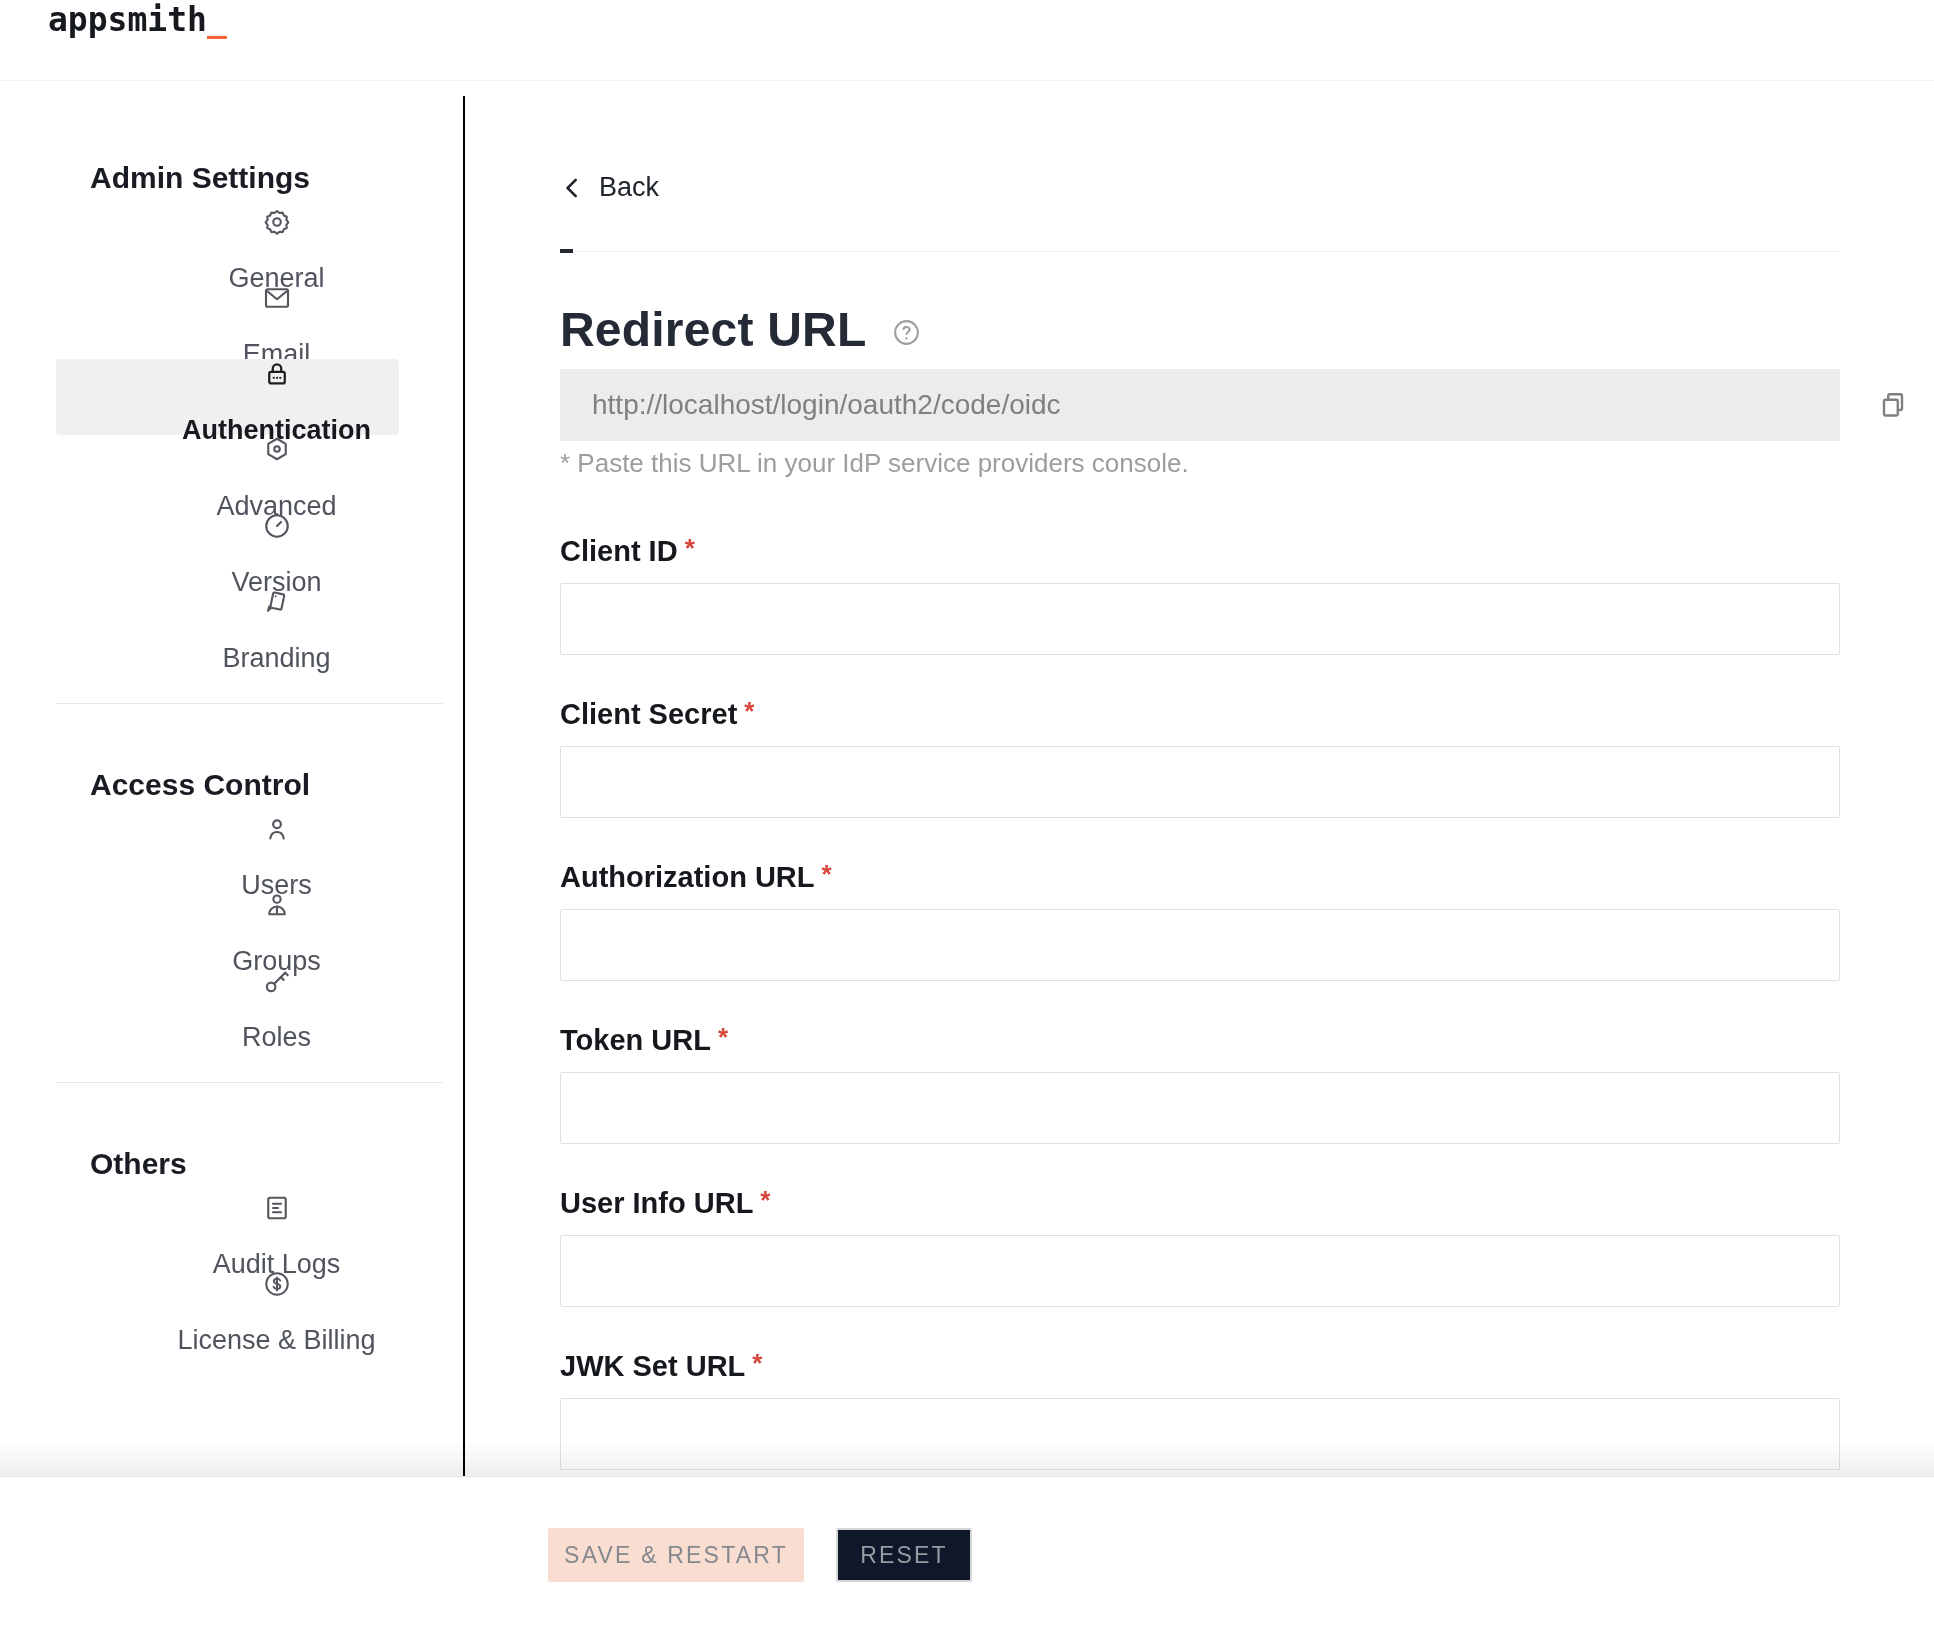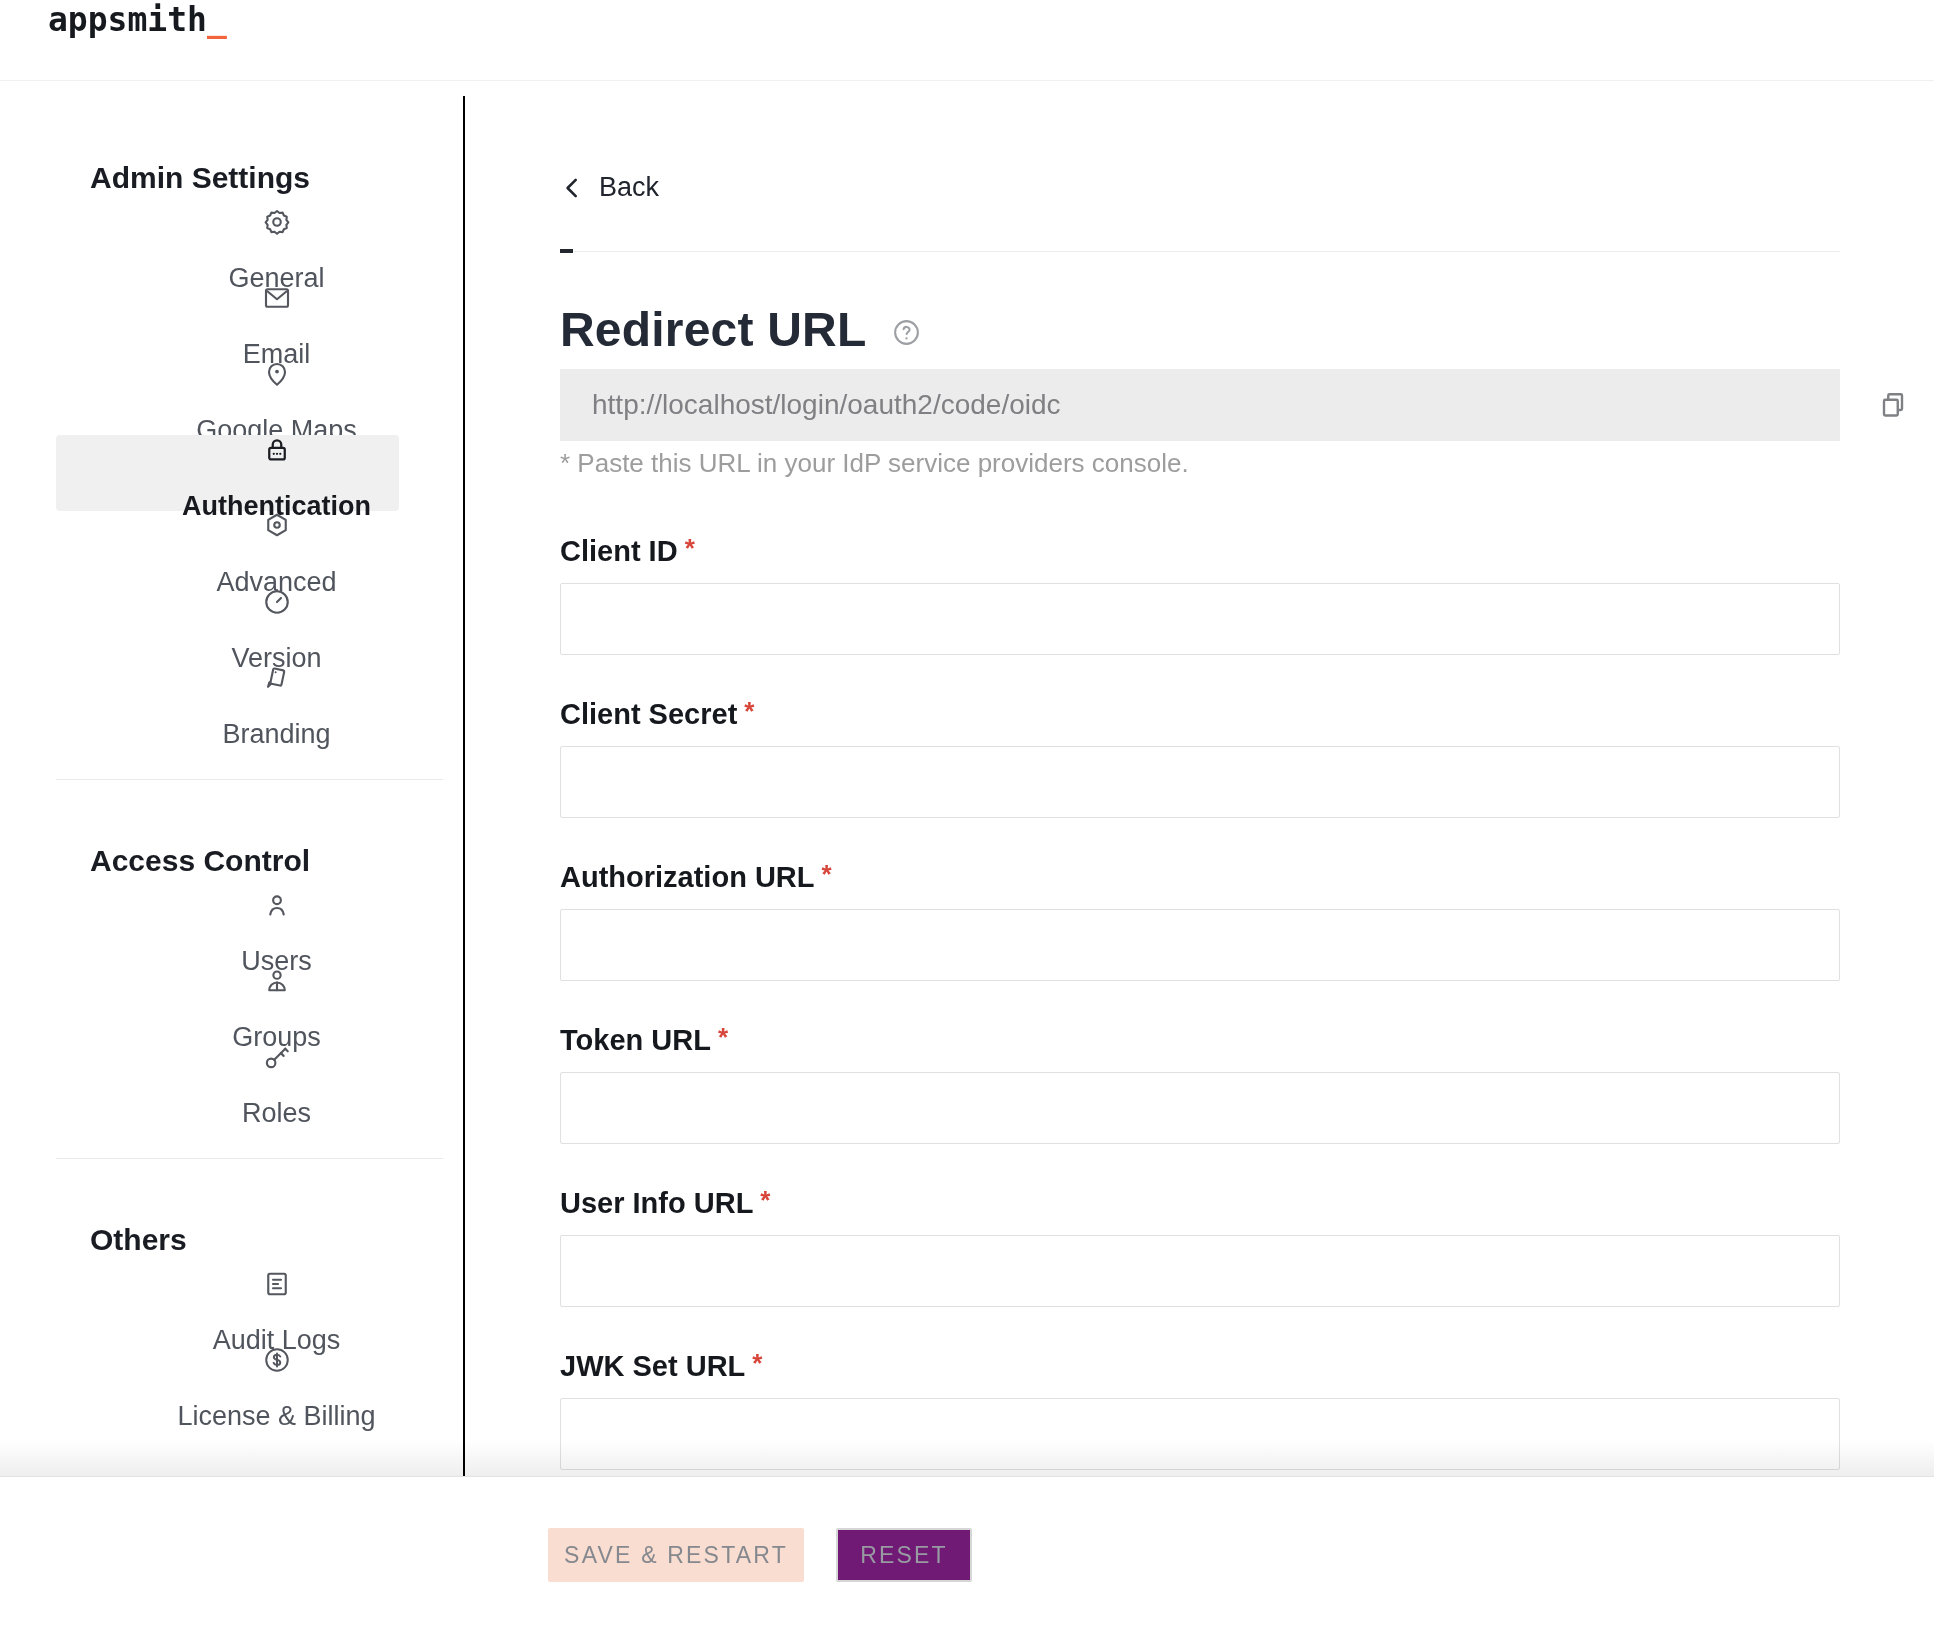--- a/index.html
+++ b/index.html
@@ -60,21 +60,21 @@
 
   
   .page-shadow { position:absolute; left:0; right:0; top:1440px; height:37px; pointer-events:none; z-index:4;
                  background:linear-gradient(to bottom, rgba(0,0,0,0), rgba(0,0,0,0.065));
                  border-bottom:1px solid #e3e3e3; }
   .footer { position:absolute; left:0; right:0; bottom:0; height:170px; background:#fff;
             display:flex; align-items:flex-start; padding-top:50px; padding-left:548px; gap:32px; z-index:3; }
   .btn { height:54px; font-family:inherit; font-size:23px; font-weight:400; letter-spacing:2.2px;
          border:none; border-radius:2px; cursor:pointer; }
   .btn-save { width:256px; background:#f8ddd0; color:#85888e; }
-  .btn-reset { width:136px; background:#701a75; border:2px solid #d6d6d6; color:#989ba1; }
+  .btn-reset { width:136px; background:#0f172a; border:2px solid #d6d6d6; color:#989ba1; }
 
   svg { display:block; width:100%; height:100%; }
 </style>
 </head>
 <body>
 
 <div class="page">
 
   <header class="topbar">
     <div class="logo"><span>appsmith</span><span class="accent">_</span></div>
@@ -97,29 +97,20 @@
     <div class="side-item">
       <span class="icn">
         <svg viewBox="0 0 24 24" fill="none" stroke="currentColor" stroke-width="1.7" stroke-linecap="round" stroke-linejoin="round">
           <rect x="3.2" y="5" width="17.6" height="14" rx="1.2"></rect>
           <path d="M4.5 6.8L12 13l7.5-6.2"></path>
         </svg>
       </span>
       <span>Email</span>
     </div>
 
-    <div class="side-item">
-      <span class="icn">
-        <svg viewBox="0 0 24 24" fill="none" stroke="currentColor" stroke-width="1.7" stroke-linecap="round" stroke-linejoin="round">
-          <path d="M12 20.6C8.8 17.9 5.6 14 5.6 10.4a6.4 6.4 0 1 1 12.8 0c0 3.6-3.2 7.5-6.4 10.2z"></path>
-          <circle cx="12" cy="10" r="1.5" fill="currentColor" stroke="none"></circle>
-        </svg>
-      </span>
-      <span>Google Maps</span>
-    </div>
 
     <div class="side-item active">
       <span class="icn">
         <svg viewBox="0 0 24 24" fill="none" stroke="currentColor" stroke-width="1.8" stroke-linecap="round" stroke-linejoin="round">
           <rect x="5.8" y="10.2" width="12.4" height="9.3" rx="1.4"></rect>
           <path d="M8.6 10.2V7.6a3.4 3.4 0 0 1 6.8 0v2.6"></path>
           <circle cx="9.4" cy="15" r=".9" fill="currentColor" stroke="none"></circle>
           <circle cx="12" cy="15" r=".9" fill="currentColor" stroke="none"></circle>
           <circle cx="14.6" cy="15" r=".9" fill="currentColor" stroke="none"></circle>
         </svg>

